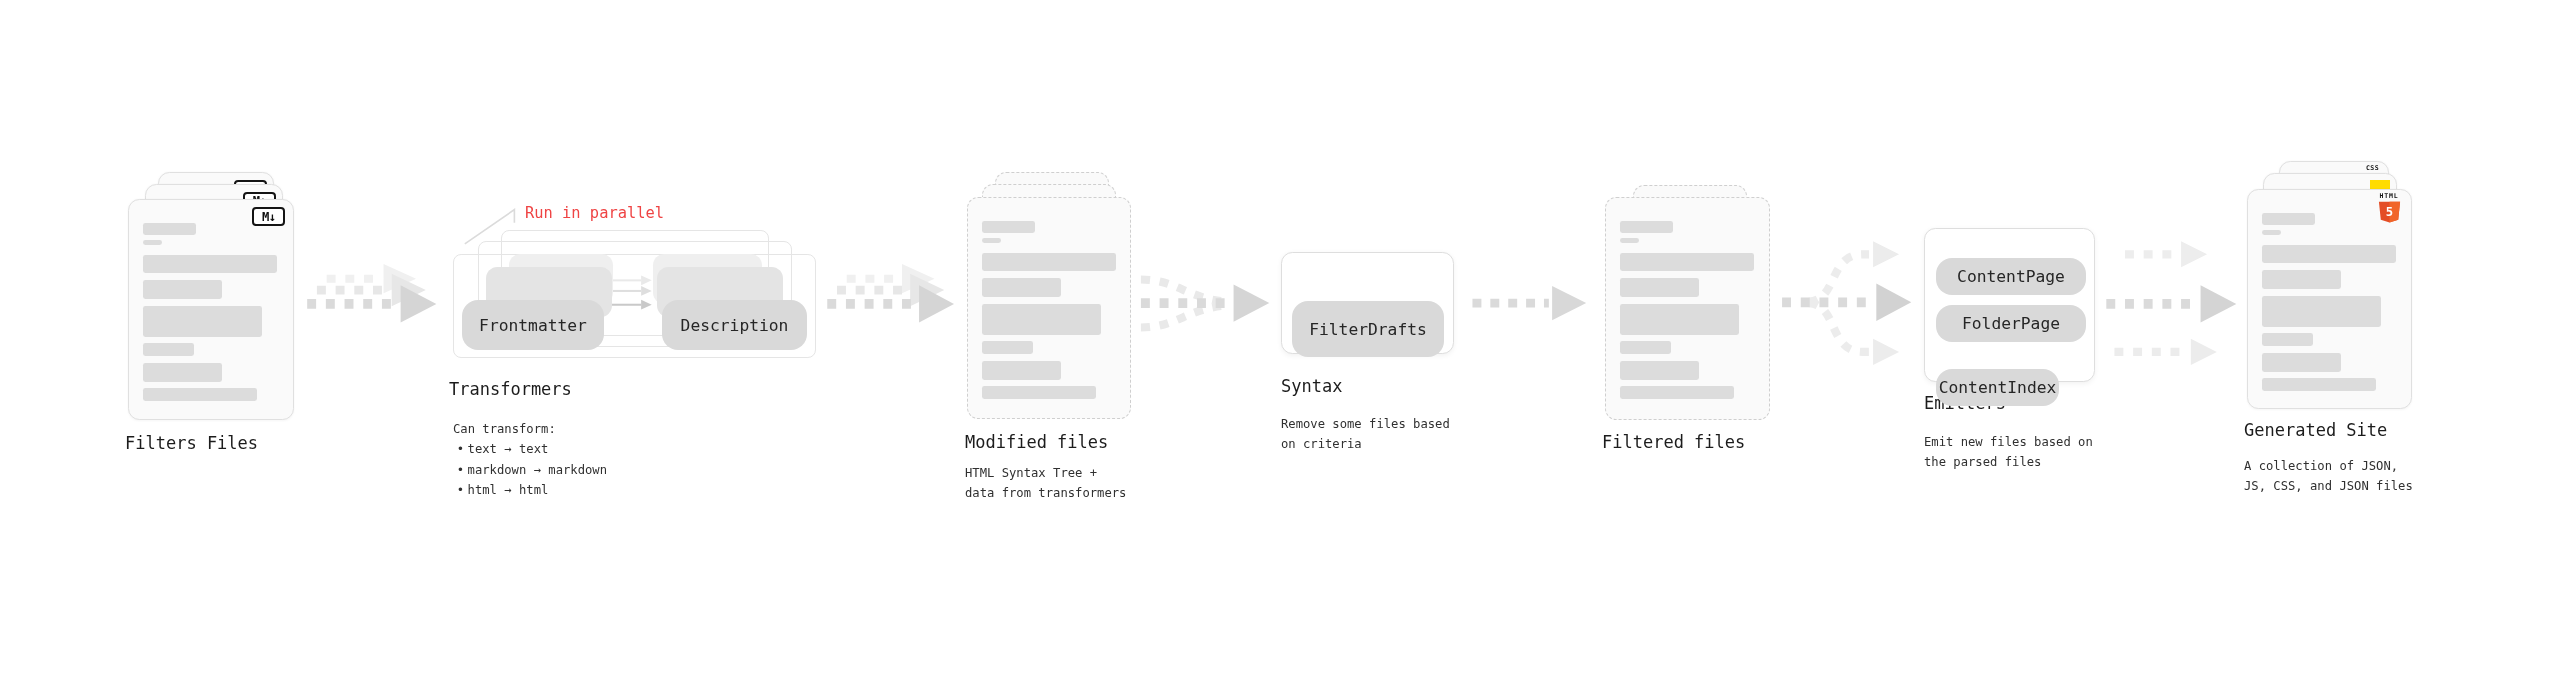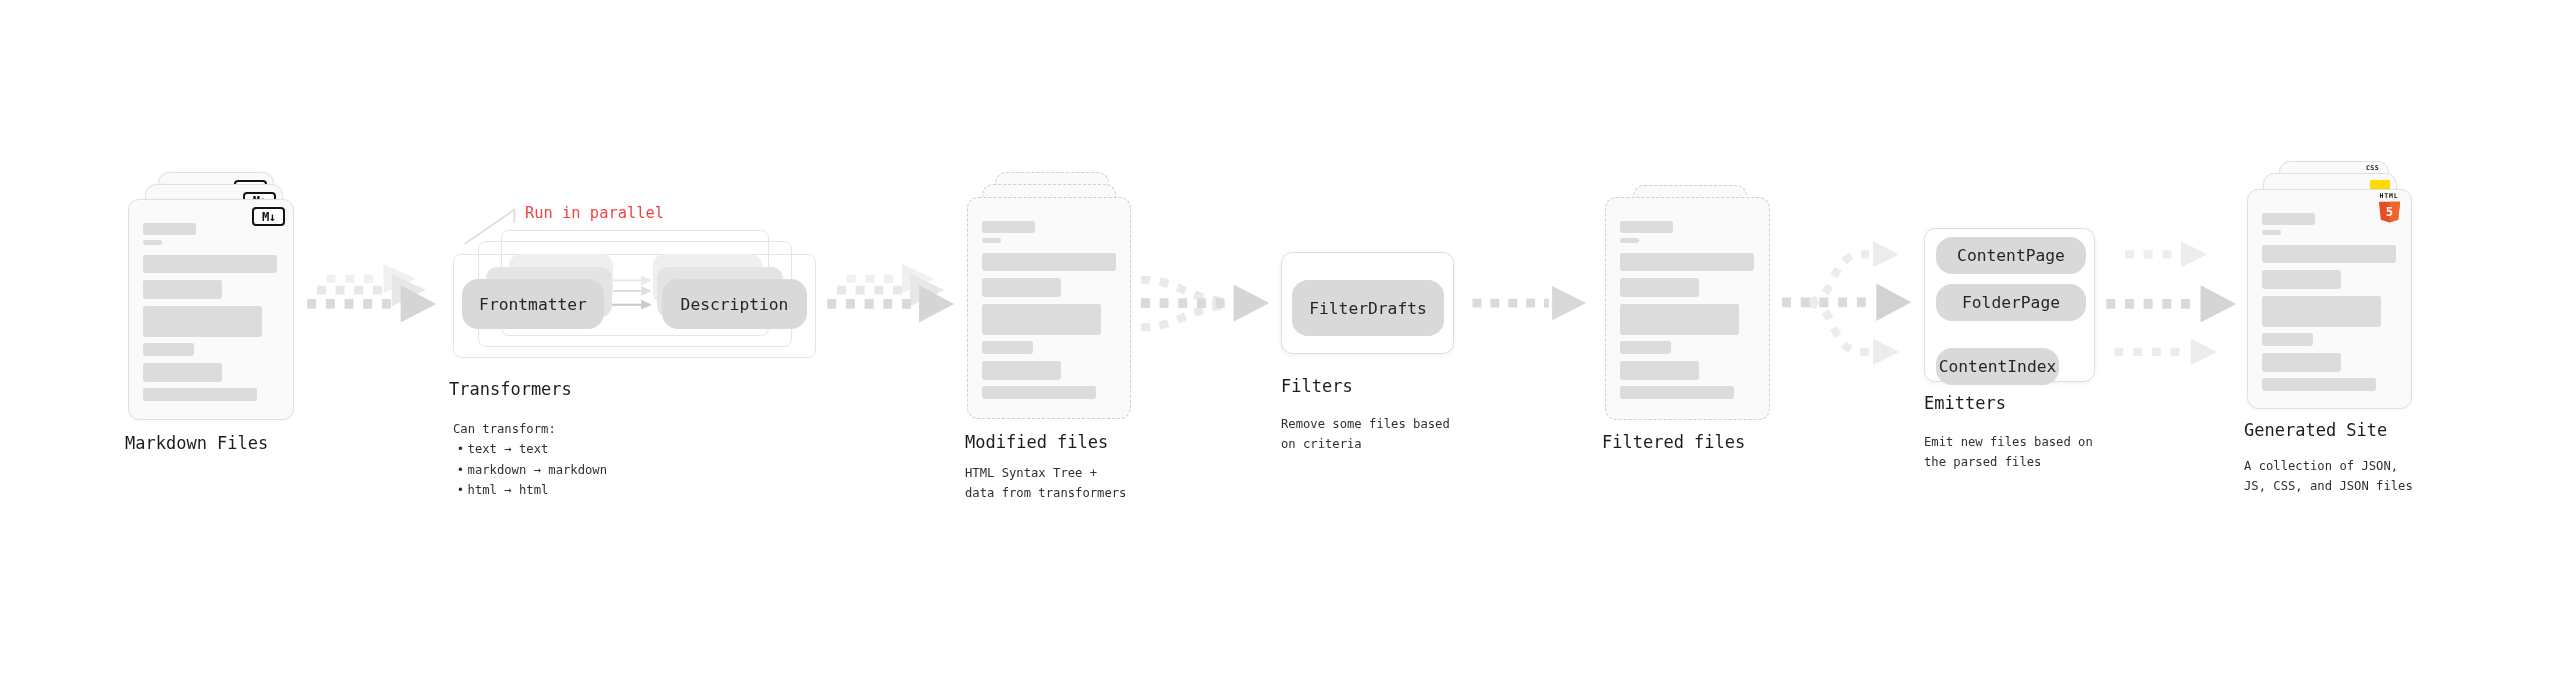--- a/index.html
+++ b/index.html
@@ -40,21 +40,21 @@
   .css-underline{width:14.6px;height:2.4px;background:#2965f1;margin:0.8px auto 0 auto;}
 
   
   .panel{
     position:absolute;background:#ffffff;border:1.6px solid #dedede;border-radius:11.4px;
     box-sizing:border-box;box-shadow:0 1.6px 4.9px rgba(0,0,0,0.05);z-index:1;
   }
   .outline-box{position:absolute;border:1.6px solid #e5e5e5;border-radius:8.1px;background:transparent;box-sizing:border-box;z-index:1;}
   .pill{
     position:absolute;background:#d9d9d9;border-radius:16px;display:flex;align-items:center;
-    justify-content:center;font-size:16.3px;color:#262626;z-index:3;white-space:nowrap;
+    justify-content:center;font-size:16.3px;color:#262626;z-index:3;white-space:nowrap;margin-top:21px;
   }
   .ghost-pill{position:absolute;border-radius:11.4px;z-index:2;}
   .g1{background:#e4e4e4;}
   .g2{background:#efefef;}
 
   
   .stage-title{position:absolute;font-size:17px;line-height:21px;color:#1c1c1c;white-space:nowrap;z-index:2;}
   .stage-desc{position:absolute;font-size:12.2px;line-height:20.3px;color:#303030;z-index:2;}
   .annotation{position:absolute;font-size:15.4px;color:#ef4444;white-space:nowrap;z-index:2;}
   .bullet-row{display:flex;}
@@ -140,21 +140,21 @@
         <div class="bar b1"></div>
           <div class="bar b2"></div>
           <div class="bar b3"></div>
           <div class="bar b4"></div>
         <div class="bar b5"></div>
           <div class="bar b6"></div>
           <div class="bar b7"></div>
           <div class="bar b8"></div>
       </div>
     </div>
-    <div class="stage-title" style="left:125px;top:433px;">Markdown Files</div>
+    <div class="stage-title" style="left:125px;top:433px;">Filters Files</div>
   </div>
 
   <div>
     <div class="annotation" style="left:525px;top:204px;">Run in parallel</div>
 
     <div class="outline-box" style="left:501px;top:230px;width:268px;height:106px;"></div>
     <div class="outline-box" style="left:478px;top:241px;width:314px;height:106px;"></div>
     <div class="outline-box" style="left:453px;top:254px;width:363px;height:104px;"></div>
 
     <div class="ghost-pill g2" style="left:509px;top:254px;width:104px;height:50px;"></div>
@@ -198,21 +198,21 @@
           <div class="bar b8"></div>
       </div>
     </div>
     <div class="stage-title" style="left:965px;top:432px;">Modified files</div>
     <div class="stage-desc" style="left:965px;top:463px;width:167px;">HTML Syntax Tree + data from transformers</div>
   </div>
 
   <div>
     <div class="panel" style="left:1281px;top:252px;width:173px;height:102px;"></div>
     <div class="pill" style="left:1292px;top:280px;width:152px;height:56px;">FilterDrafts</div>
-    <div class="stage-title" style="left:1281px;top:376px;">Filters</div>
+    <div class="stage-title" style="left:1281px;top:376px;">Syntax</div>
     <div class="stage-desc" style="left:1281px;top:414px;width:175px;">Remove some files based on criteria</div>
   </div>
 
   <div>
     <div class="file-card dashed" style="left:1633px;top:185px;width:114px;height:203px;"></div>
     <div class="file-card dashed" style="left:1605px;top:197px;width:165px;height:223px;">
       <div class="bars">
         <div class="bar b1"></div>
           <div class="bar b2"></div>
           <div class="bar b3"></div>

